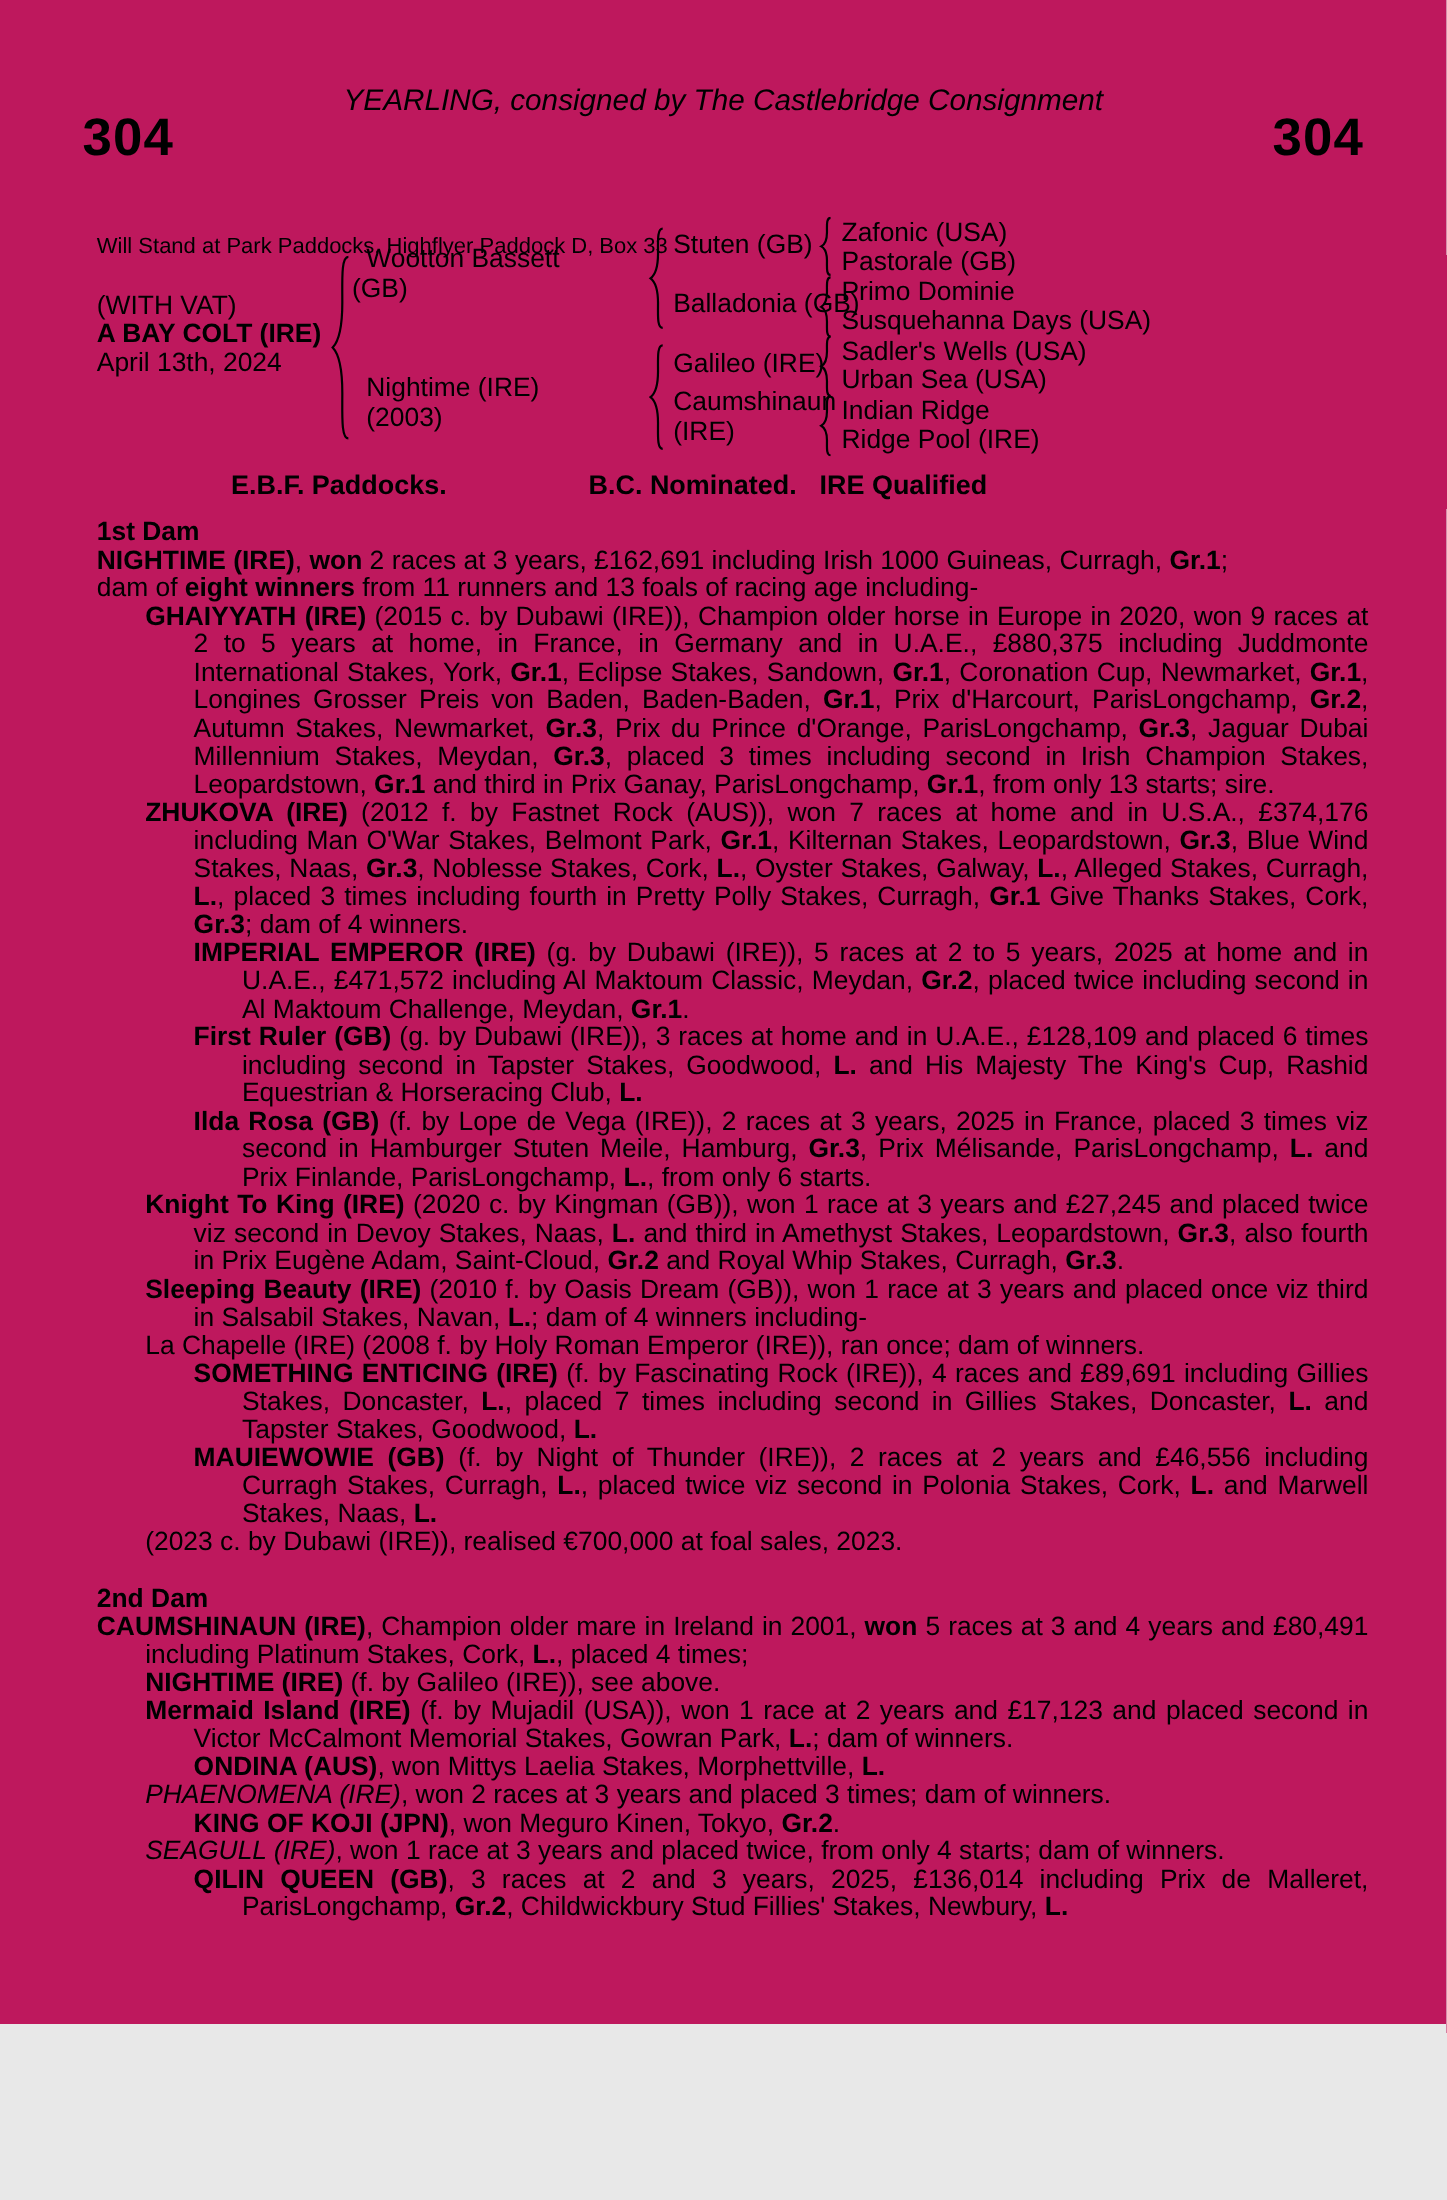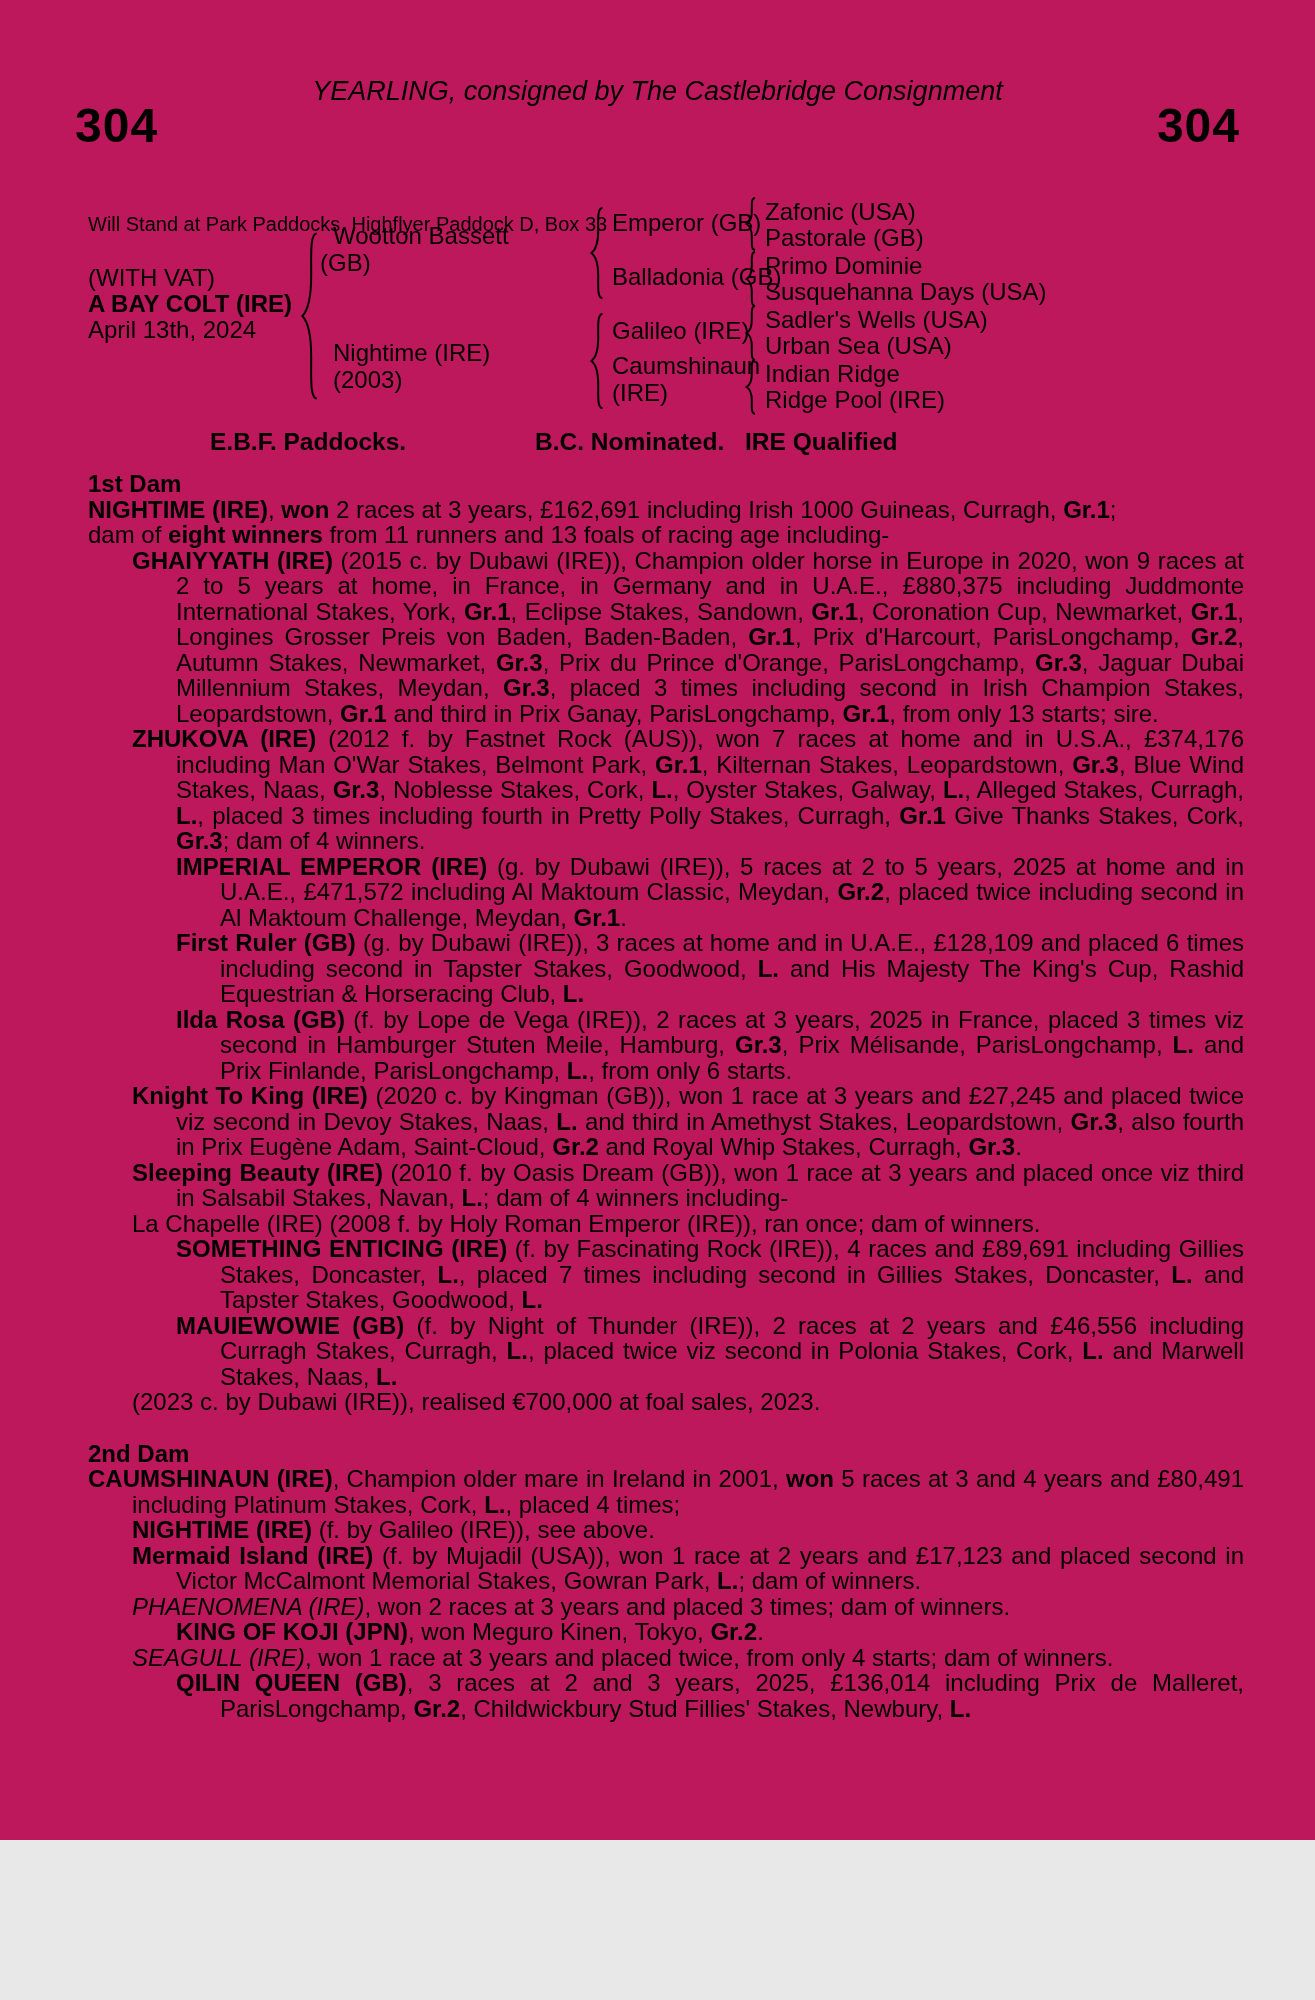--- a/index.html
+++ b/index.html
@@ -63,21 +63,21 @@
       <svg viewBox="0 0 20 100" preserveAspectRatio="none">
           <path d="M17,2 C11,2 12,14 12,26 C12,38 10,46 4,50 C10,54 12,62 12,74 C12,86 11,98 17,98" fill="none" stroke="#000" stroke-width="2" vector-effect="non-scaling-stroke"></path>
         </svg>
     </div>
     <div class="brace" style="left:588px;top:312px;width:17px;height:98px">
       <svg viewBox="0 0 20 100" preserveAspectRatio="none">
           <path d="M17,2 C11,2 12,14 12,26 C12,38 10,46 4,50 C10,54 12,62 12,74 C12,86 11,98 17,98" fill="none" stroke="#000" stroke-width="2" vector-effect="non-scaling-stroke"></path>
         </svg>
     </div>
 
-    <div class="abs" style="left:612px;top:210px">Emperor (GB)</div>
+    <div class="abs" style="left:612px;top:210px">Stuten (GB)</div>
     <div class="abs" style="left:612px;top:264px">Balladonia (GB)</div>
     <div class="abs" style="left:612px;top:318px">Galileo (IRE)</div>
     <div class="abs" style="left:612px;top:353px">Caumshinaun</div>
     <div class="abs" style="left:612px;top:380px">(IRE)</div>
 
     <div class="brace" style="left:744px;top:197px;width:13px;height:54px">
       <svg viewBox="0 0 20 100" preserveAspectRatio="none">
           <path d="M17,2 C11,2 12,14 12,26 C12,38 10,46 4,50 C10,54 12,62 12,74 C12,86 11,98 17,98" fill="none" stroke="#000" stroke-width="2" vector-effect="non-scaling-stroke"></path>
         </svg>
     </div>
@@ -123,19 +123,20 @@
       <p class="para" style="padding-left: 88px; text-indent: -44px;"><span class="b">Knight To King (IRE)</span><span> (2020 c. by Kingman (GB)), won 1 race at 3 years and £27,245 and placed twice viz second in Devoy Stakes, Naas, </span><span class="b">L.</span><span> and third in Amethyst Stakes, Leopardstown, </span><span class="b">Gr.3</span><span>, also fourth in Prix Eugène Adam, Saint-Cloud, </span><span class="b">Gr.2</span><span> and Royal Whip Stakes, Curragh, </span><span class="b">Gr.3</span><span>.</span></p>
       <p class="para" style="padding-left: 88px; text-indent: -44px;"><span class="b">Sleeping Beauty (IRE)</span><span> (2010 f. by Oasis Dream (GB)), won 1 race at 3 years and placed once viz third in Salsabil Stakes, Navan, </span><span class="b">L.</span><span>; dam of 4 winners including-</span></p>
       <p class="para" style="padding-left: 88px; text-indent: -44px;"><span>La Chapelle (IRE) (2008 f. by Holy Roman Emperor (IRE)), ran once; dam of winners.</span></p>
       <p class="para" style="padding-left: 132px; text-indent: -44px;"><span class="b">SOMETHING ENTICING (IRE)</span><span> (f. by Fascinating Rock (IRE)), 4 races and £89,691 including Gillies Stakes, Doncaster, </span><span class="b">L.</span><span>, placed 7 times including second in Gillies Stakes, Doncaster, </span><span class="b">L.</span><span> and Tapster Stakes, Goodwood, </span><span class="b">L.</span></p>
       <p class="para" style="padding-left: 132px; text-indent: -44px;"><span class="b">MAUIEWOWIE (GB)</span><span> (f. by Night of Thunder (IRE)), 2 races at 2 years and £46,556 including Curragh Stakes, Curragh, </span><span class="b">L.</span><span>, placed twice viz second in Polonia Stakes, Cork, </span><span class="b">L.</span><span> and Marwell Stakes, Naas, </span><span class="b">L.</span></p>
       <p class="para" style="padding-left: 88px; text-indent: -44px;"><span>(2023 c. by Dubawi (IRE)), realised €700,000 at foal sales, 2023.</span></p>
       <div class="dam-heading gap">2nd Dam</div>
       <p class="para" style="padding-left: 44px; text-indent: -44px;"><span class="b">CAUMSHINAUN (IRE)</span><span>, Champion older mare in Ireland in 2001, </span><span class="b">won</span><span> 5 races at 3 and 4 years and £80,491 including Platinum Stakes, Cork, </span><span class="b">L.</span><span>, placed 4 times;</span></p>
       <p class="para" style="padding-left: 88px; text-indent: -44px;"><span class="b">NIGHTIME (IRE)</span><span> (f. by Galileo (IRE)), see above.</span></p>
       <p class="para" style="padding-left: 88px; text-indent: -44px;"><span class="b">Mermaid Island (IRE)</span><span> (f. by Mujadil (USA)), won 1 race at 2 years and £17,123 and placed second in Victor McCalmont Memorial Stakes, Gowran Park, </span><span class="b">L.</span><span>; dam of winners.</span></p>
+      <p class="para" style="padding-left: 132px; text-indent: -44px;"><span class="b">ONDINA (AUS)</span><span>, won Mittys Laelia Stakes, Morphettville, </span><span class="b">L.</span></p>
       <p class="para" style="padding-left: 88px; text-indent: -44px;"><span class="i">PHAENOMENA (IRE)</span><span>, won 2 races at 3 years and placed 3 times; dam of winners.</span></p>
       <p class="para" style="padding-left: 132px; text-indent: -44px;"><span class="b">KING OF KOJI (JPN)</span><span>, won Meguro Kinen, Tokyo, </span><span class="b">Gr.2</span><span>.</span></p>
       <p class="para" style="padding-left: 88px; text-indent: -44px;"><span class="i">SEAGULL (IRE)</span><span>, won 1 race at 3 years and placed twice, from only 4 starts; dam of winners.</span></p>
       <p class="para" style="padding-left: 132px; text-indent: -44px;"><span class="b">QILIN QUEEN (GB)</span><span>, 3 races at 2 and 3 years, 2025, £136,014 including Prix de Malleret, ParisLongchamp, </span><span class="b">Gr.2</span><span>, Childwickbury Stud Fillies' Stakes, Newbury, </span><span class="b">L.</span></p>
     </div>
 
 </div>
 
 </body></html>

